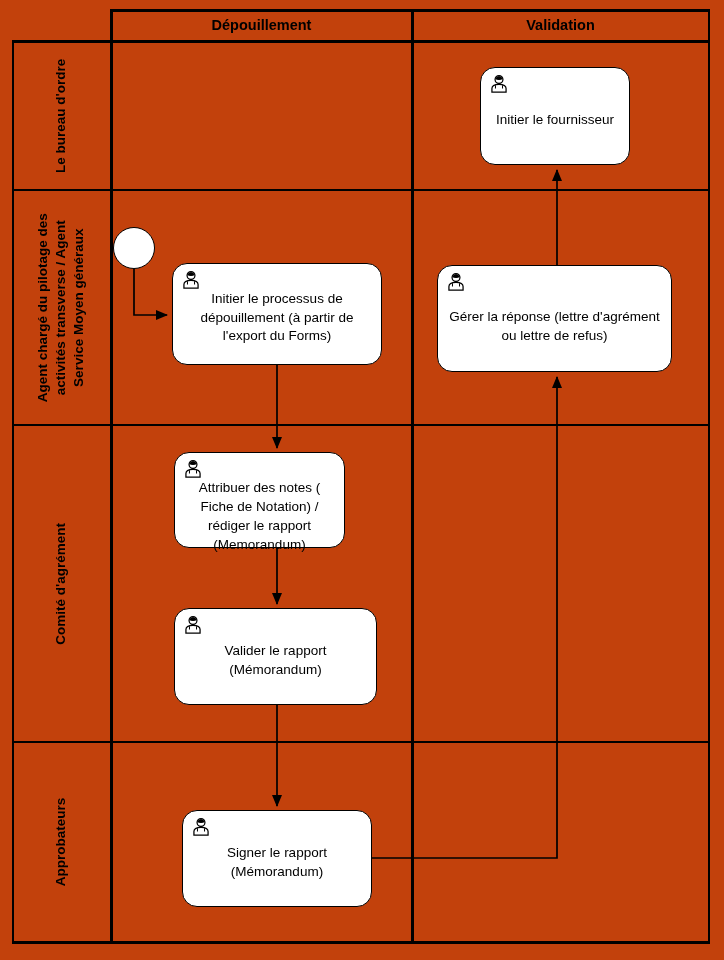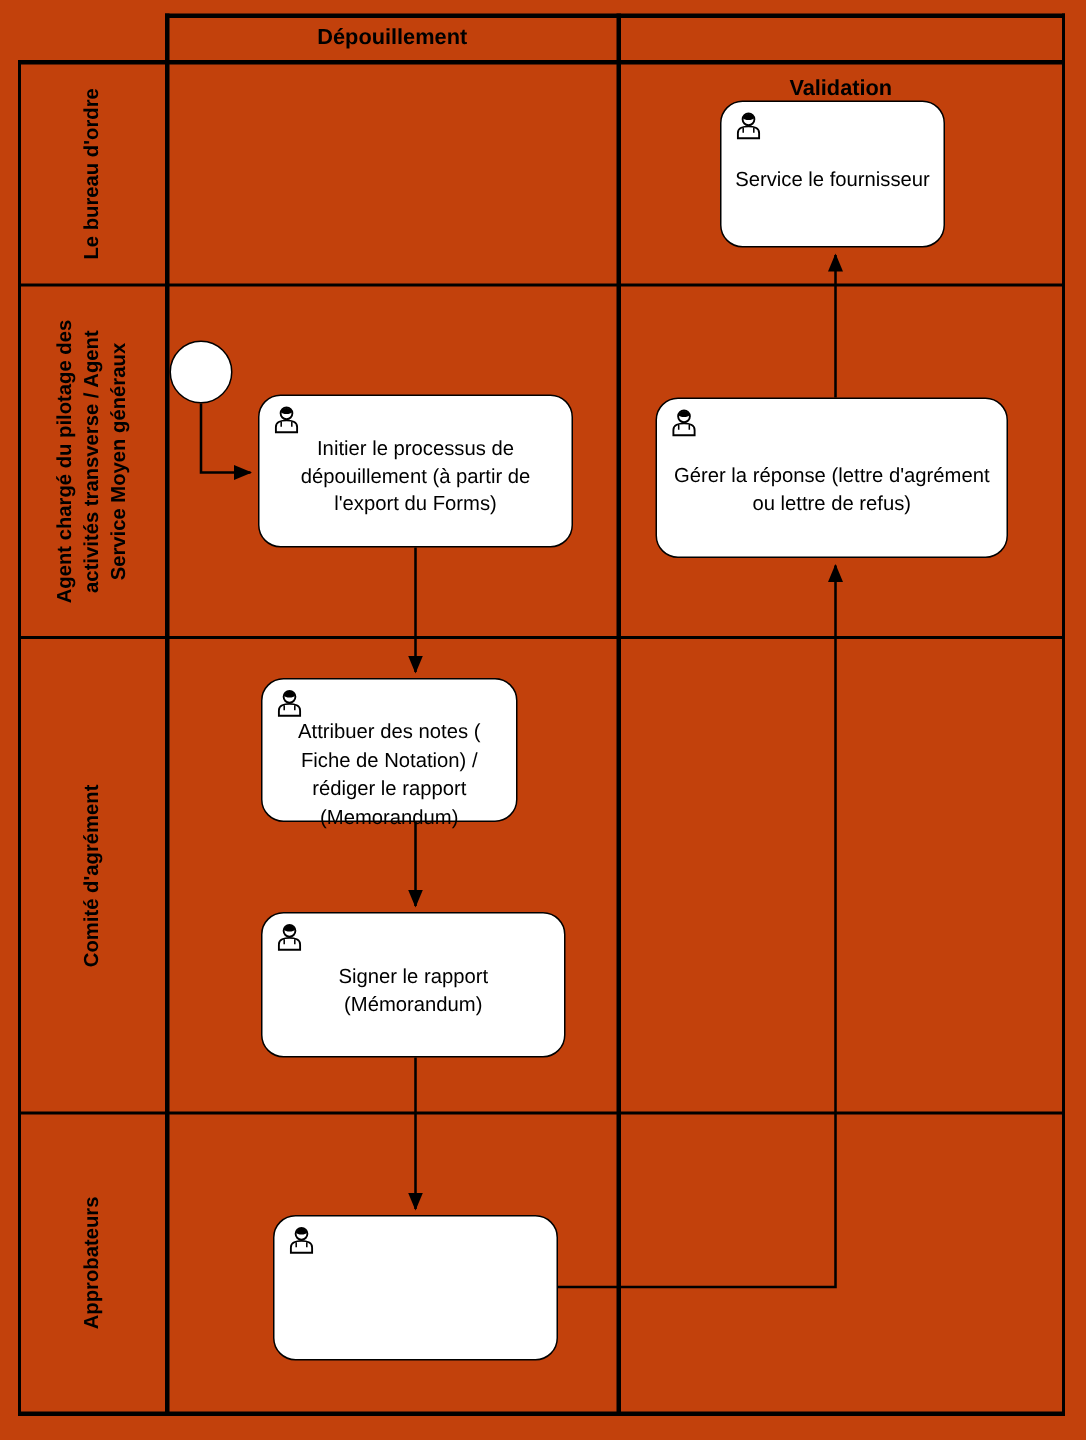--- a/index.html
+++ b/index.html
@@ -44,21 +44,21 @@
   <div class="gl" style="left:12px;top:741px;width:698px;height:2.2px;"></div>
   <div class="gl" style="left:12px;top:941px;width:698px;height:2.6px;"></div>
   <div class="gl" style="left:12px;top:41px;width:1.8px;height:902px;"></div>
   <div class="gl" style="left:109.5px;top:9px;width:3px;height:934px;"></div>
   <div class="gl" style="left:410.5px;top:9px;width:3px;height:934px;"></div>
   <div class="gl" style="left:708px;top:9px;width:2.2px;height:934px;"></div>
 
   <div class="hdr-cell" style="left:112px;top:10px;width:299px;height:30px;">
     <span>Dépouillement</span>
   </div>
-  <div class="hdr-cell" style="left:413px;top:10px;width:295px;height:30px;margin-top:34px;">
+  <div class="hdr-cell" style="left:413px;top:10px;width:295px;height:30px;">
     <span>Validation</span>
   </div>
 
   <div class="lane-cell" style="top:42px;height:147px;">
     <div class="lane-text" style="width:140px;">Le bureau d'ordre</div>
   </div>
   <div class="lane-cell" style="top:191px;height:233px;">
     <div class="lane-text" style="width:224px;">Agent chargé du pilotage des activités transverse / Agent Service Moyen généraux</div>
   </div>
   <div class="lane-cell" style="top:426px;height:315px;">
@@ -84,21 +84,21 @@
 
   <div class="start-ev" style="left:113px;top:227px;"></div>
 
   <div class="task" style="left:480px;top:67px;width:150px;height:98px;">
     <svg class="user-ic" viewBox="0 0 28 26">
       <path d="M5 24 v-4.5 c0 -4 4.5 -5.5 9 -5.5 s9 1.5 9 5.5 V24 Z" fill="#fff" stroke="#000" stroke-width="1.6"></path>
       <path d="M9.5 15.2 v4.2 M18.5 15.2 v4.2" fill="none" stroke="#000" stroke-width="1.3"></path>
       <circle cx="14" cy="8" r="5" fill="#fff" stroke="#000" stroke-width="1.6"></circle>
       <path d="M9.3 6.8 a5 5 0 0 1 9.4 0 q-1.2 1.8 -4.7 1.8 q-3.5 0 -4.7 -1.8 z" fill="#000"></path>
     </svg>
-    <div class="txt">Service le fournisseur</div>
+    <div class="txt">Initier le fournisseur</div>
   </div>
 
   <div class="task" style="left:437px;top:265px;width:235px;height:107px;align-items:flex-start;">
     <svg class="user-ic" viewBox="0 0 28 26">
       <path d="M5 24 v-4.5 c0 -4 4.5 -5.5 9 -5.5 s9 1.5 9 5.5 V24 Z" fill="#fff" stroke="#000" stroke-width="1.6"></path>
       <path d="M9.5 15.2 v4.2 M18.5 15.2 v4.2" fill="none" stroke="#000" stroke-width="1.3"></path>
       <circle cx="14" cy="8" r="5" fill="#fff" stroke="#000" stroke-width="1.6"></circle>
       <path d="M9.3 6.8 a5 5 0 0 1 9.4 0 q-1.2 1.8 -4.7 1.8 q-3.5 0 -4.7 -1.8 z" fill="#000"></path>
     </svg>
     <div class="txt" style="margin-top:28px;">Gérer la réponse (lettre d'agrément ou lettre de refus)</div>
@@ -124,25 +124,26 @@
     <div class="txt" style="margin-top:18px;">Attribuer des notes ( Fiche de Notation) / rédiger le rapport (Memorandum)</div>
   </div>
 
   <div class="task" style="left:174px;top:608px;width:203px;height:97px;">
     <svg class="user-ic" viewBox="0 0 28 26">
       <path d="M5 24 v-4.5 c0 -4 4.5 -5.5 9 -5.5 s9 1.5 9 5.5 V24 Z" fill="#fff" stroke="#000" stroke-width="1.6"></path>
       <path d="M9.5 15.2 v4.2 M18.5 15.2 v4.2" fill="none" stroke="#000" stroke-width="1.3"></path>
       <circle cx="14" cy="8" r="5" fill="#fff" stroke="#000" stroke-width="1.6"></circle>
       <path d="M9.3 6.8 a5 5 0 0 1 9.4 0 q-1.2 1.8 -4.7 1.8 q-3.5 0 -4.7 -1.8 z" fill="#000"></path>
     </svg>
-    <div class="txt">Signer le rapport (Mémorandum)</div>
+    <div class="txt">Valider le rapport (Mémorandum)</div>
   </div>
 
   <div class="task" style="left:182px;top:810px;width:190px;height:97px;">
     <svg class="user-ic" viewBox="0 0 28 26">
       <path d="M5 24 v-4.5 c0 -4 4.5 -5.5 9 -5.5 s9 1.5 9 5.5 V24 Z" fill="#fff" stroke="#000" stroke-width="1.6"></path>
       <path d="M9.5 15.2 v4.2 M18.5 15.2 v4.2" fill="none" stroke="#000" stroke-width="1.3"></path>
       <circle cx="14" cy="8" r="5" fill="#fff" stroke="#000" stroke-width="1.6"></circle>
       <path d="M9.3 6.8 a5 5 0 0 1 9.4 0 q-1.2 1.8 -4.7 1.8 q-3.5 0 -4.7 -1.8 z" fill="#000"></path>
     </svg>
+    <div class="txt">Signer le rapport (Mémorandum)</div>
   </div>
 
 </div>
 
 </body></html>

